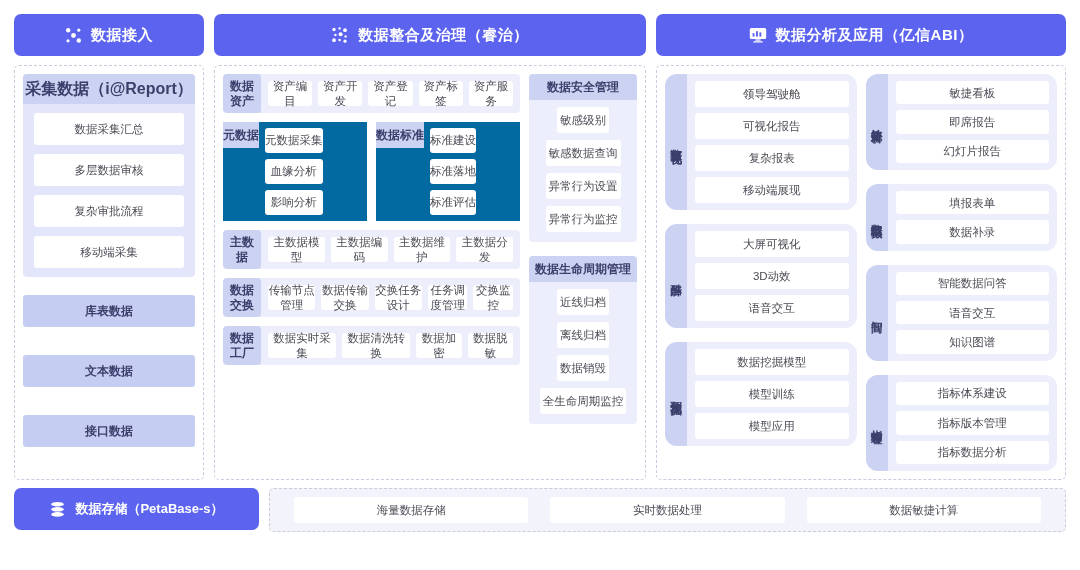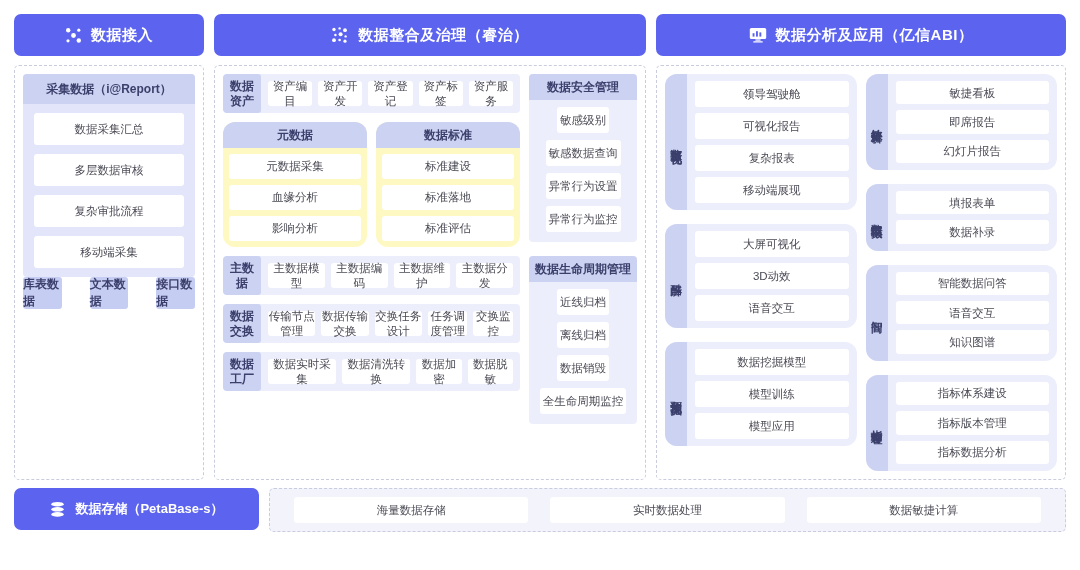--- a/index.html
+++ b/index.html
@@ -46,41 +46,41 @@
     background:#ccd3f2;color:#3b3f6b;font-weight:bold;
     display:flex;align-items:center;justify-content:center;
     font-size:12px;text-align:center;line-height:1.25;border-radius:3px;
     box-sizing:border-box;
   }
 
   
   .c1-card{background:#e3e6fa;border-radius:4px;padding:0;box-sizing:border-box;}
   .c1-head{height:30px;background:#ccd3f2;border-radius:4px 4px 0 0;
            display:flex;align-items:center;justify-content:center;
-           font-size:12px;font-weight:bold;color:#3b3f6b;}
+           font-size:16px;font-weight:bold;color:#3b3f6b;}
   .c1-body{padding:9px 11px;display:flex;flex-direction:column;gap:9px;}
   .c1-body .tile{height:32px;}
   .c1-wide{
     height:32px;background:#c6cdf3;border-radius:3px;
     display:flex;align-items:center;justify-content:center;
     font-size:12px;font-weight:bold;color:#3b3f6b;box-sizing:border-box;
   }
-  .c1-lower{display:flex;flex-direction:row;gap:28px;}
+  .c1-lower{display:flex;flex-direction:column;gap:28px;margin-top:18px;}
 
   
   .gov{flex:1 1 auto;display:flex;flex-direction:column;gap:9px;}
   .rowblk{display:flex;background:#eceefb;border-radius:4px;overflow:hidden;}
   .rowblk > .cap{flex:0 0 38px;writing-mode:horizontal-tb;padding:0 3px;}
   .rowblk .cells{flex:1 1 auto;padding:7px;display:flex;flex-direction:row;gap:6px;}
   .rowblk .cells .line{display:flex;gap:6px;}
   .rowblk .cells .line .tile{flex:1 1 0;height:25px;}
 
   .triple{display:flex;gap:9px;}
-  .tri-col{flex:1 1 0;background:#fef9c3;border-radius:12px;overflow:hidden;
-           display:flex;flex-direction:column;}
+  .tri-col{flex:1 1 0;background:#0369a1;border-radius:0;overflow:hidden;
+           display:flex;flex-direction:row;}
   .tri-col .cap{height:26px;border-radius:0;}
   .tri-col .items{padding:6px;display:flex;flex-direction:column;gap:6px;}
   .tri-col .items .tile{height:25px;}
 
   
   .sec{flex:0 0 108px;display:flex;flex-direction:column;gap:14px;}
   .sec-card{background:#eceefb;border-radius:4px;overflow:hidden;display:flex;flex-direction:column;}
   .sec-card .cap{padding:5px 2px;border-radius:0;min-height:26px;}
   .sec-card .items{padding:7px 8px 10px 8px;display:flex;flex-direction:column;gap:7px;align-items:center;}
   .sec-card .items .tile{min-height:26px;padding:3px;}

